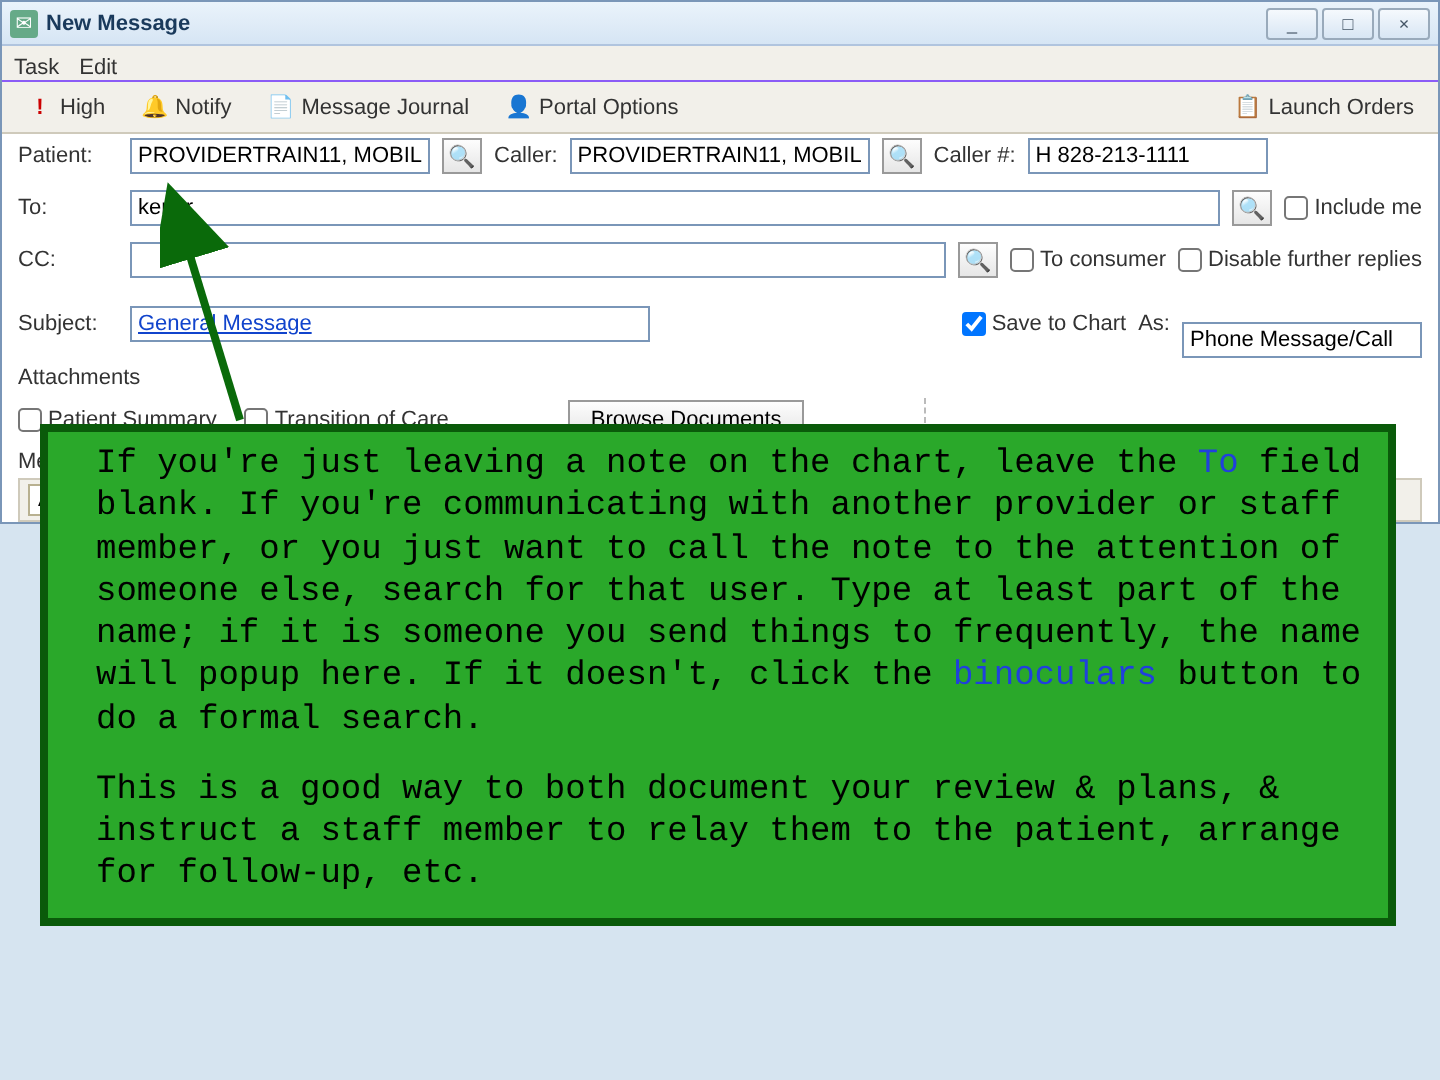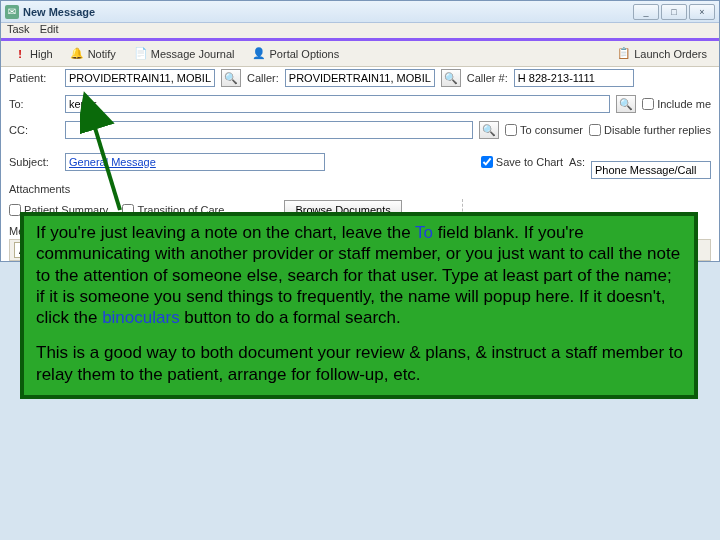--- a/index.html
+++ b/index.html
@@ -3,21 +3,21 @@
 <meta charset="utf-8">
 <style>
 * { box-sizing: border-box; margin: 0; padding: 0; }
 body { font-family: Tahoma, Arial, sans-serif; font-size: 11px; background: #d6e4f0; width: 720px; height: 540px; overflow: hidden; position: relative; }
 .window { background: #fff; border: 1px solid #7a96b8; }
 .titlebar { background: linear-gradient(#eaf3fb, #d6e5f4); border-bottom: 1px solid #b0c4de; height: 22px; display: flex; align-items: center; padding: 0 4px; font-size: 11px; }
 .titlebar .icon { width: 14px; height: 14px; background: #6a8; border-radius: 2px; margin-right: 4px; display: flex; align-items: center; justify-content: center; color: #fff; font-size: 10px; }
 .titlebar .title { flex: 1; color: #1a3a5c; font-weight: bold; }
 .winbtns { display: flex; gap: 2px; }
 .winbtn { width: 26px; height: 16px; background: linear-gradient(#f5f9fd,#d8e6f4); border: 1px solid #9ab; border-radius: 2px; display: flex; align-items: center; justify-content: center; font-size: 9px; color: #456; }
-.menubar { background: #f2f0ea; border-bottom: 3px solid #8b5cf6; height: 18px; display: flex; align-items: flex-start; padding: 0 6px; gap: 10px; font-size: 11px; }
+.menubar { background: #f2f0ea; border-bottom: 1px solid #8b5cf6; height: 18px; display: flex; align-items: flex-end; padding: 0 6px; gap: 10px; font-size: 11px; }
 .menubar span { color: #333; cursor: default; }
 .toolbar { background: #f2f0ea; border-bottom: 1px solid #cfcabb; height: 26px; display: flex; align-items: center; padding: 0 6px; gap: 6px; }
 .tbtn { display: flex; align-items: center; gap: 3px; padding: 2px 5px; border: 1px solid transparent; border-radius: 2px; font-size: 11px; color: #333; }
 .tbtn .ic { width: 14px; height: 14px; display: inline-flex; align-items: center; justify-content: center; font-size: 11px; }
 .red { color: #c00; font-weight: bold; }
 .spacer { flex: 1; }
 .form { padding: 0 8px; background: #fff; }
 .row { display: flex; align-items: center; gap: 6px; margin-bottom: 4px; min-height: 22px; }
 .lbl { width: 50px; color: #333; font-size: 11px; }
 .lbl2 { color: #333; font-size: 11px; white-space: nowrap; }
@@ -27,21 +27,21 @@
 .chk { display: flex; align-items: center; gap: 3px; font-size: 11px; color: #333; white-space: nowrap; }
 .chk input { width: 12px; height: 12px; }
 .sectlbl { font-size: 11px; color: #333; margin: 2px 0; }
 .btn { border: 1px solid #999; background: linear-gradient(#fdfdfd,#e4e4e4); padding: 2px 10px; font-size: 11px; height: 20px; display: inline-flex; align-items: center; }
 .btnsrow { display: flex; gap: 60px; align-items: center; margin: 4px 0 4px 0; }
 .btnsrow .left { display: flex; gap: 14px; align-items: center; }
 .divsep { border-left: 1px dashed #bbb; height: 22px; }
 .fmt-toolbar { background: #f2f0ea; border: 1px solid #cfcabb; height: 22px; display: flex; align-items: center; padding: 0 4px; gap: 4px; font-size: 10px; color: #555; }
 .fmt-toolbar .sel { border: 1px solid #b8b090; background: #fff; height: 16px; width: 60px; font-size: 10px; }
 .fmt-toolbar .fbtn { width: 16px; height: 16px; display: flex; align-items: center; justify-content: center; border: 1px solid transparent; }
-.overlay { position: absolute; left: 20px; top: 212px; width: 678px; background: #2aa82a; border: 4px solid #0a5a0a; padding: 6px 10px 10px 12px; font-family: Liberation Sans, sans-serif; font-size: 17px; line-height: 1.25; color: #000; }
+.overlay { position: absolute; left: 20px; top: 212px; width: 678px; background: #2aa82a; border: 4px solid #0a5a0a; padding: 6px 10px 10px 24px; font-family: Liberation Mono, monospace; font-size: 17px; line-height: 1.25; color: #000; }
 .overlay .hl { color: #2040dd; }
 .arrow { position: absolute; left: 80px; top: 30px; pointer-events: none; }
 </style>
 </head>
 <body>
 
 <div class="window">
   <div class="titlebar">
     <span class="icon">✉</span>
     <span class="title">New Message</span>

